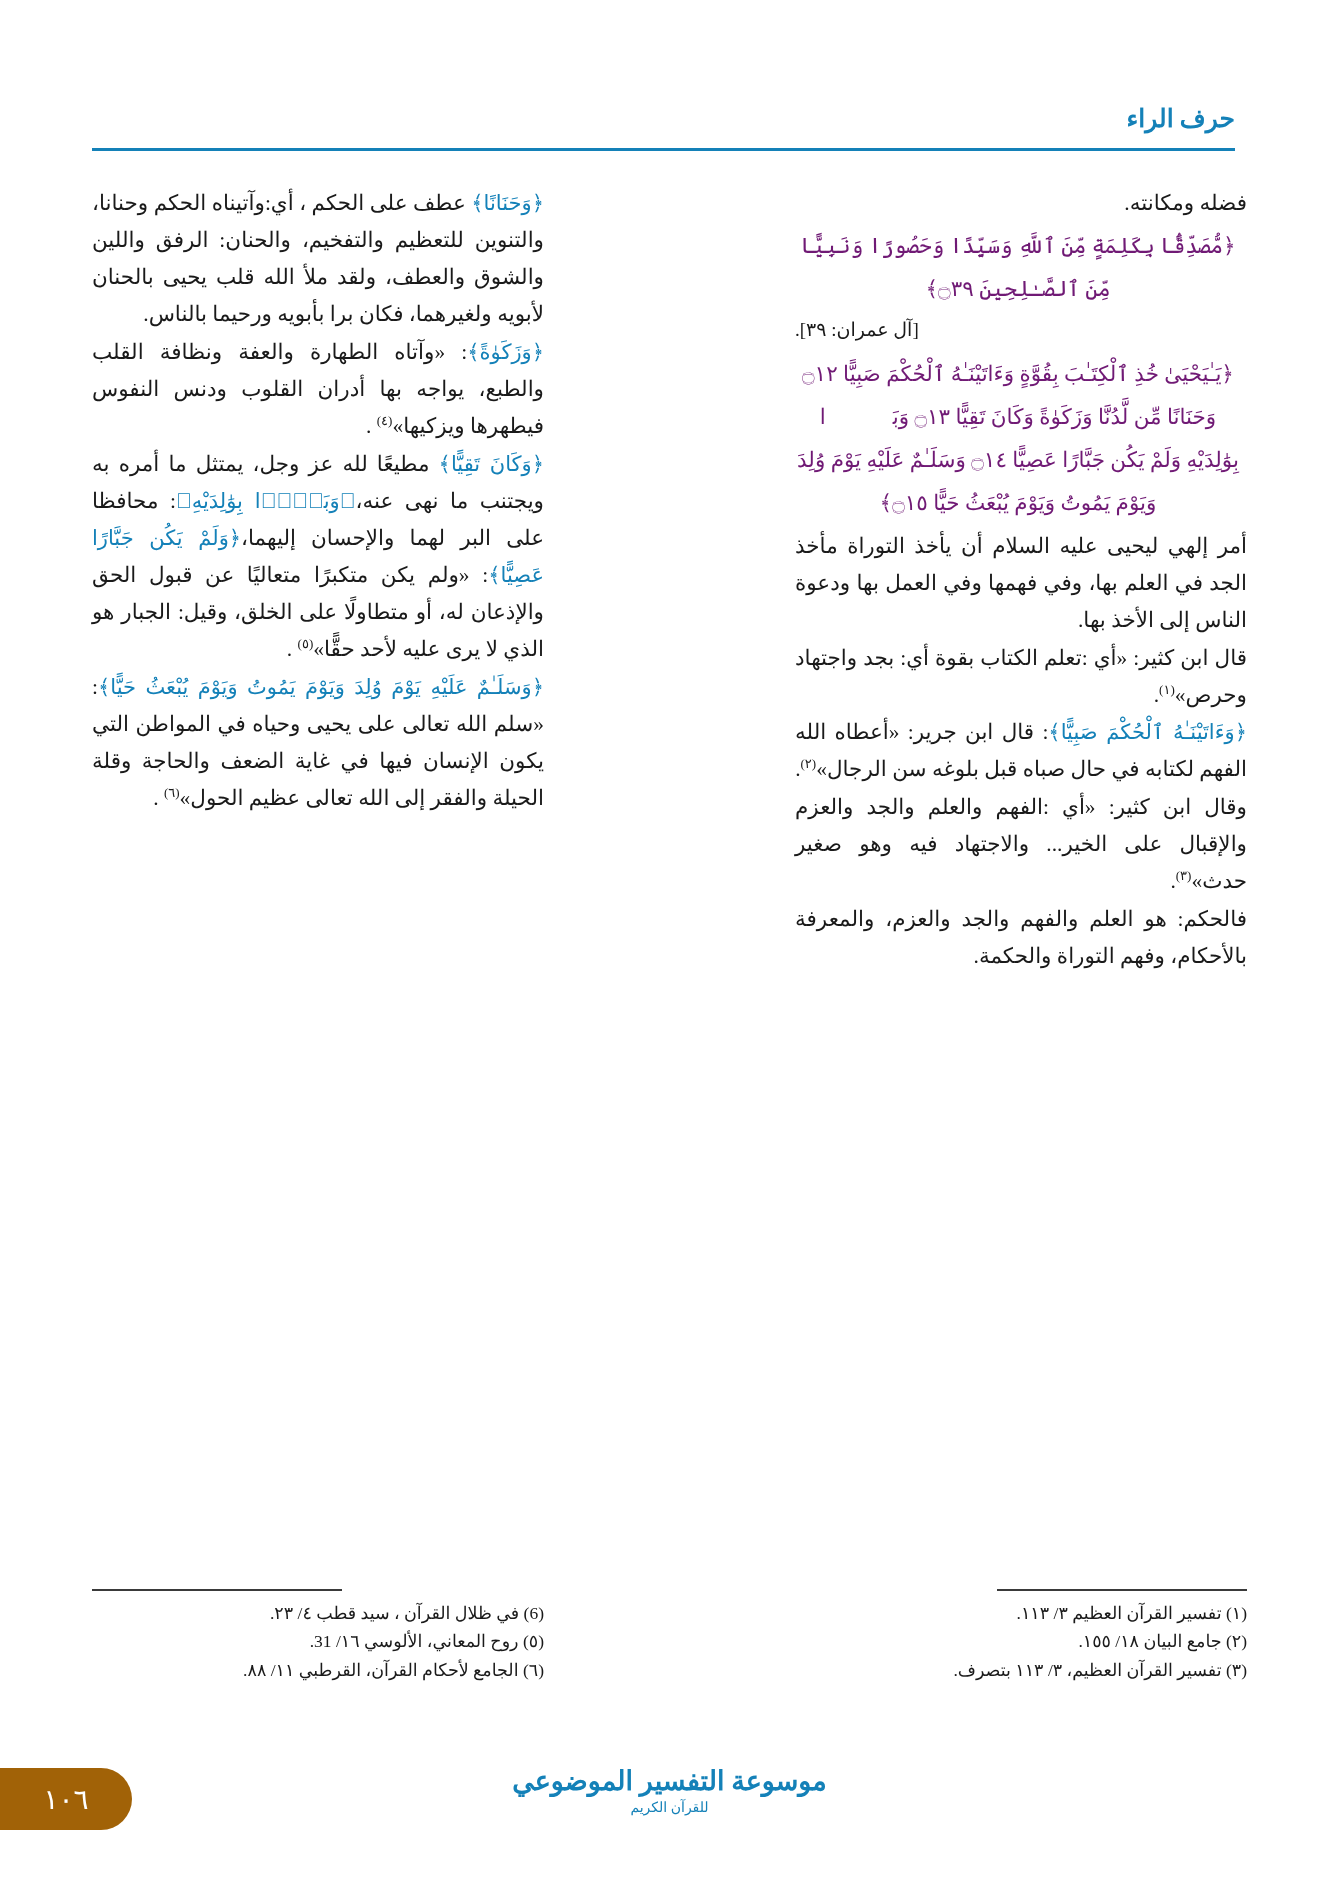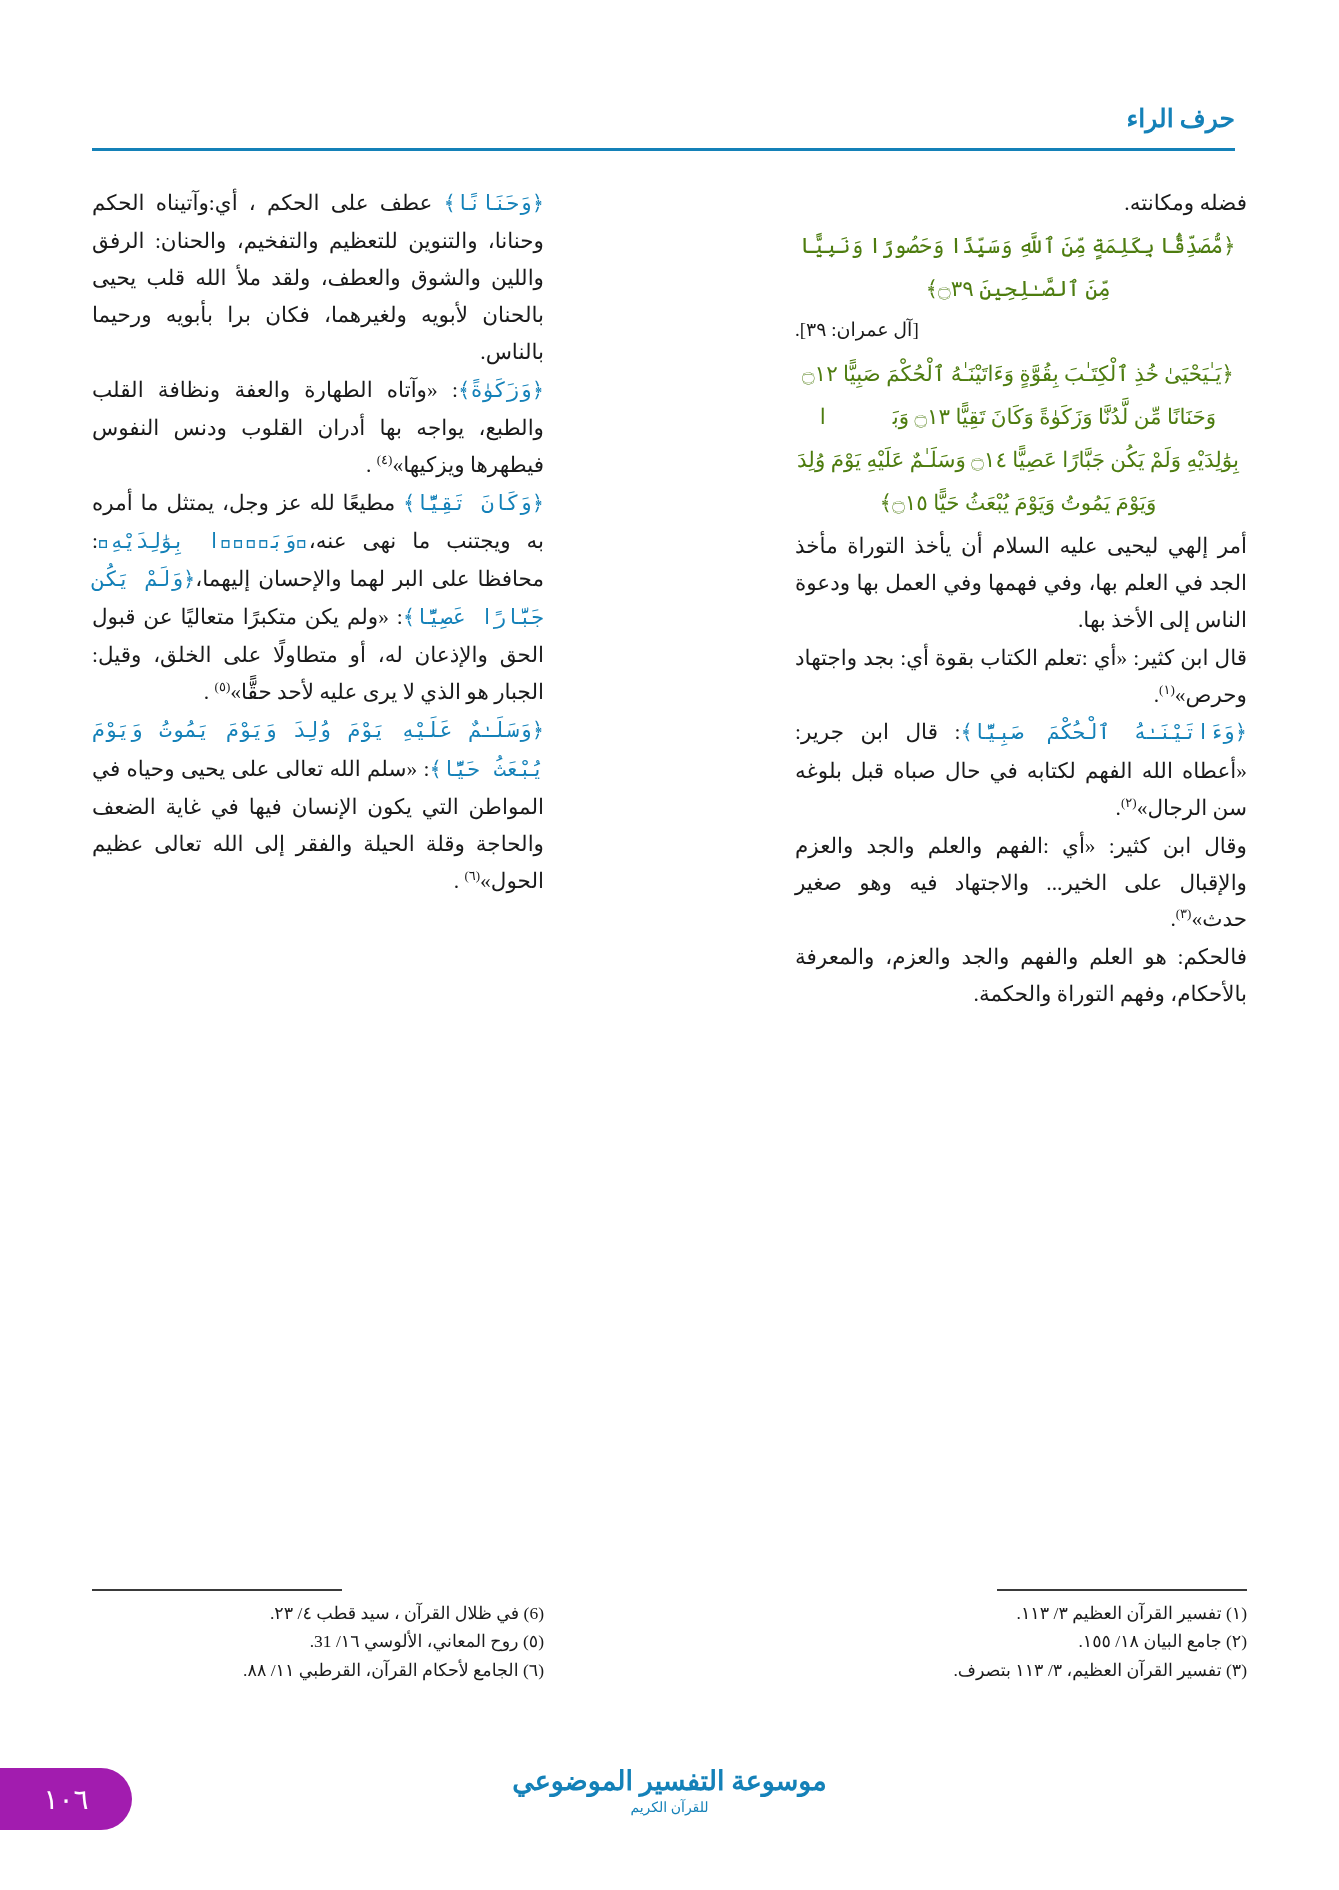--- a/index.html
+++ b/index.html
@@ -61,26 +61,26 @@
   .col-left  { left: 92px; }
 
   .col p {
     margin: 0 0 1px 0;
     text-indent: 0;
   }
   .indent { text-indent: 34px; }
 
   .quran {
     color: #1481b8;
-    font-family: Liberation Mono, monospace;
+    font-family: Liberation Sans, sans-serif;
     font-size: 21px;
     letter-spacing: 0.3px;
   }
   .quran-block {
-    color: #4d7c0f;
+    color: #701a75;
     display: block;
     text-align: center;
     font-size: 21.5px;
     line-height: 2.0;
     margin: 3px 6px 3px 0;
   }
   .ref {
     display: block;
     text-align: left;
     font-size: 19px;
@@ -129,21 +129,21 @@
   .footer-logo .logo-sub {
     font-size: 14px;
     margin-top: 2px;
   }
   .page-number {
     position: absolute;
     bottom: 60px;
     left: 0;
     width: 132px;
     height: 62px;
-    background: #a21caf;
+    background: #a16207;
     border-top-right-radius: 32px;
     border-bottom-right-radius: 32px;
     color: #ffffff;
     font-size: 28px;
     display: flex;
     align-items: center;
     justify-content: center;
     letter-spacing: 1px;
   }
 </style>

